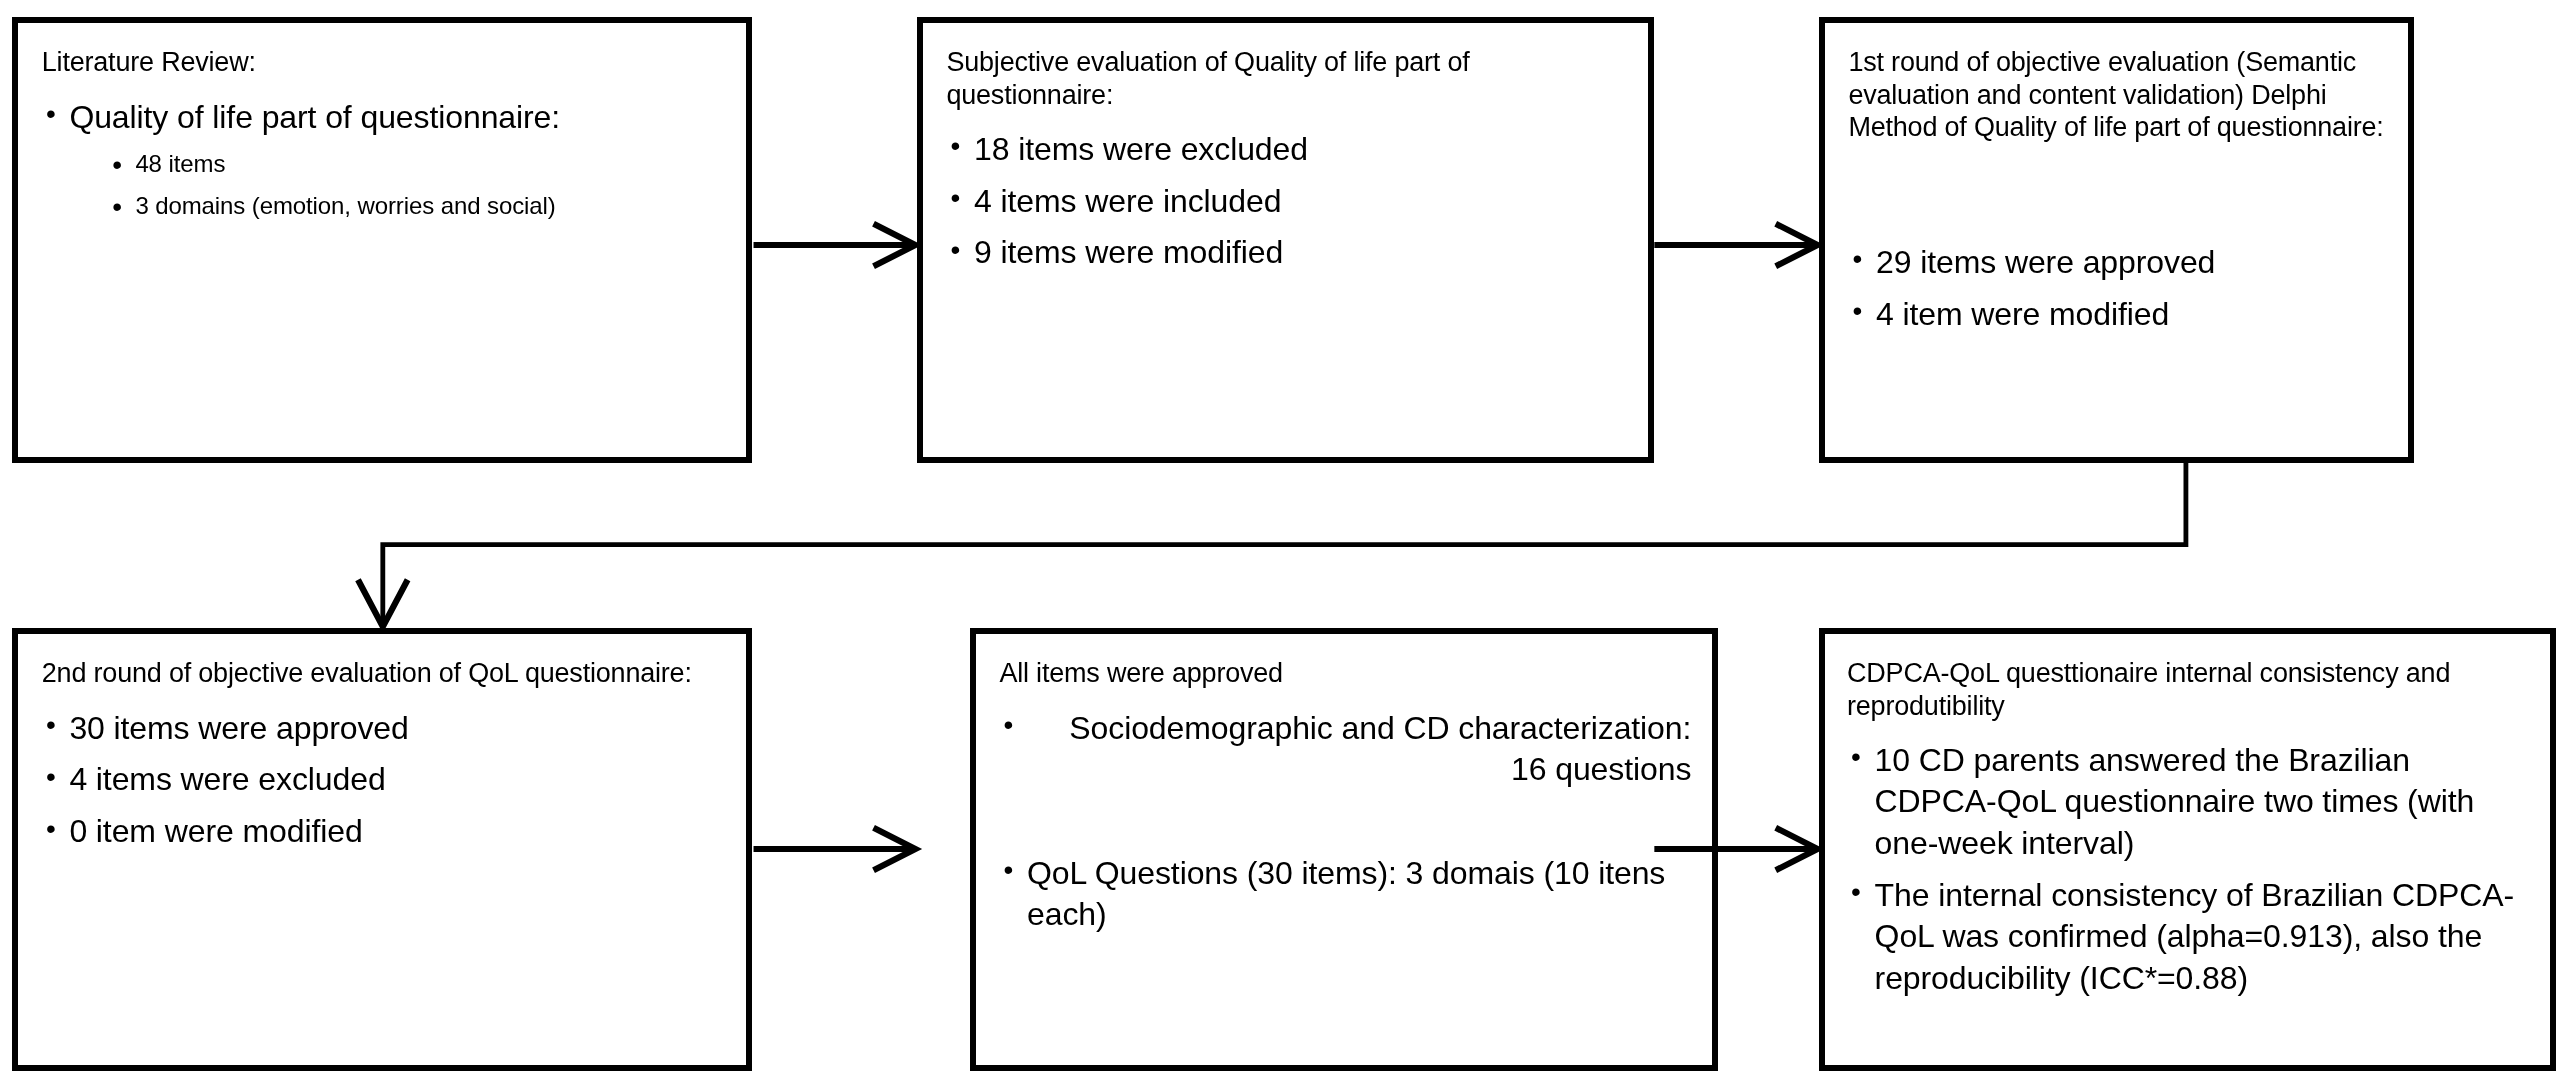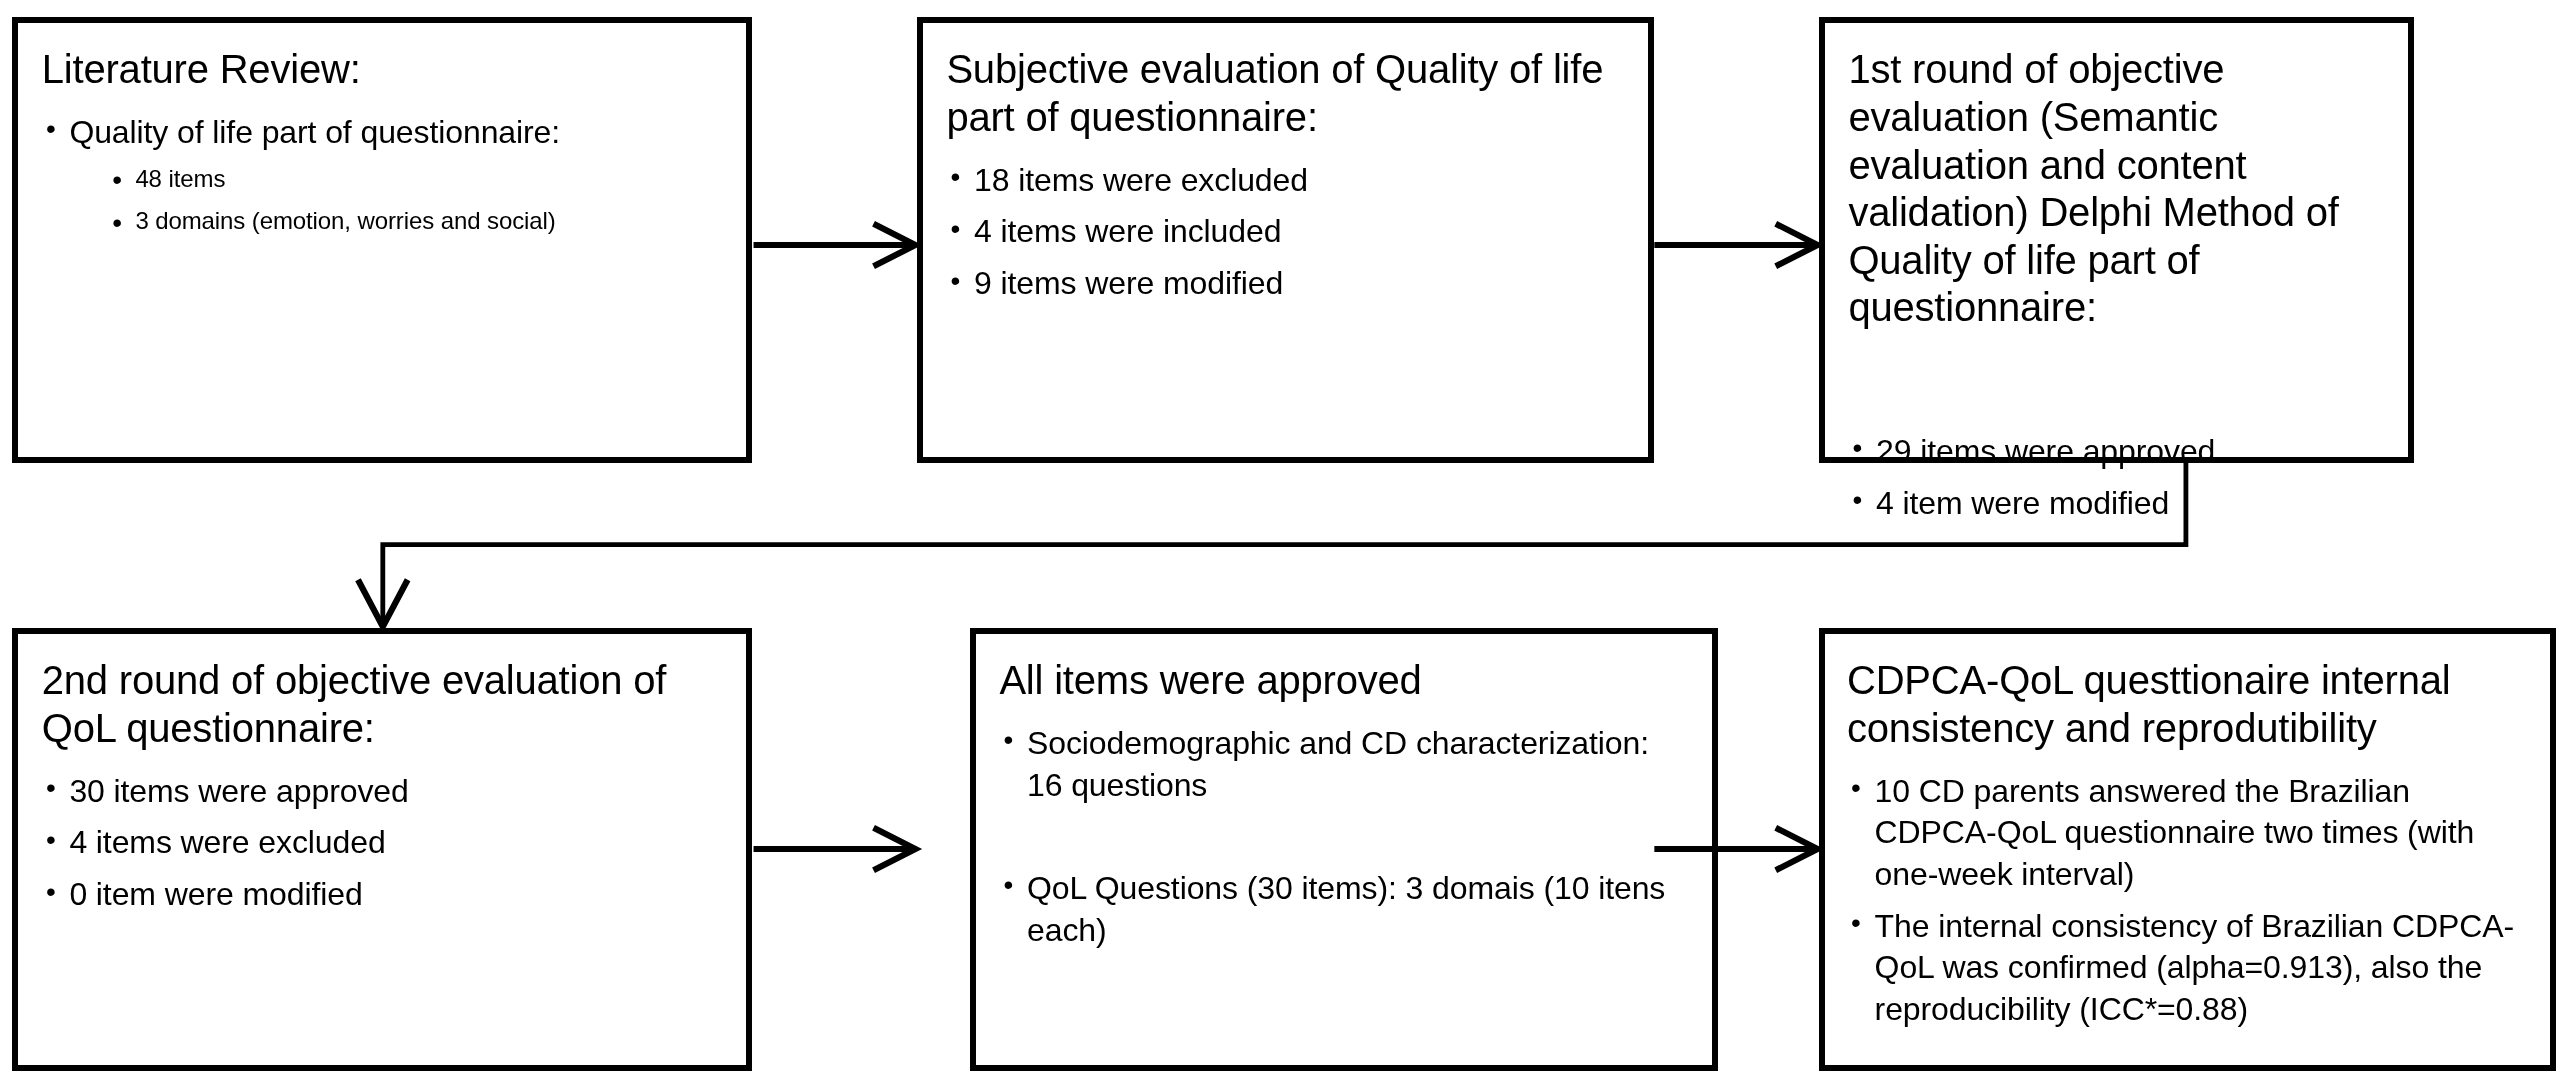--- a/index.html
+++ b/index.html
@@ -18,21 +18,21 @@
     overflow: hidden;
   }
   .flow-box {
     position: absolute;
     box-sizing: border-box;
     border: 6.2px solid #000000;
     background: #ffffff;
     padding: 23.4px 20.7px 13.8px 23.4px;
   }
   .box-title {
-    font-size: 40px;
+    font-size: 27px;
     line-height: 1.19;
     font-weight: 400;
     margin: 0 0 18px 0;
     letter-spacing: -0.2px;
     white-space: pre-line;
   }
   .bullet-list {
     list-style: none;
     margin: 0;
     padding: 0;
@@ -50,20 +50,21 @@
   }
   .bullet-item::before {
     content: "\2022";
     position: absolute;
     left: 4.1px;
     top: -0.7px;
     font-size: 28px;
   }
   .bullet-item.spaced {
     margin-bottom: 62px;
+    text-align: right;
   }
   .bullet-item.tight {
     margin-bottom: 24px;
   }
   .sub-list {
     list-style: none;
     margin: 9.6px 0 0 0;
     padding: 0 0 0 40px;
   }
   .sub-item {

